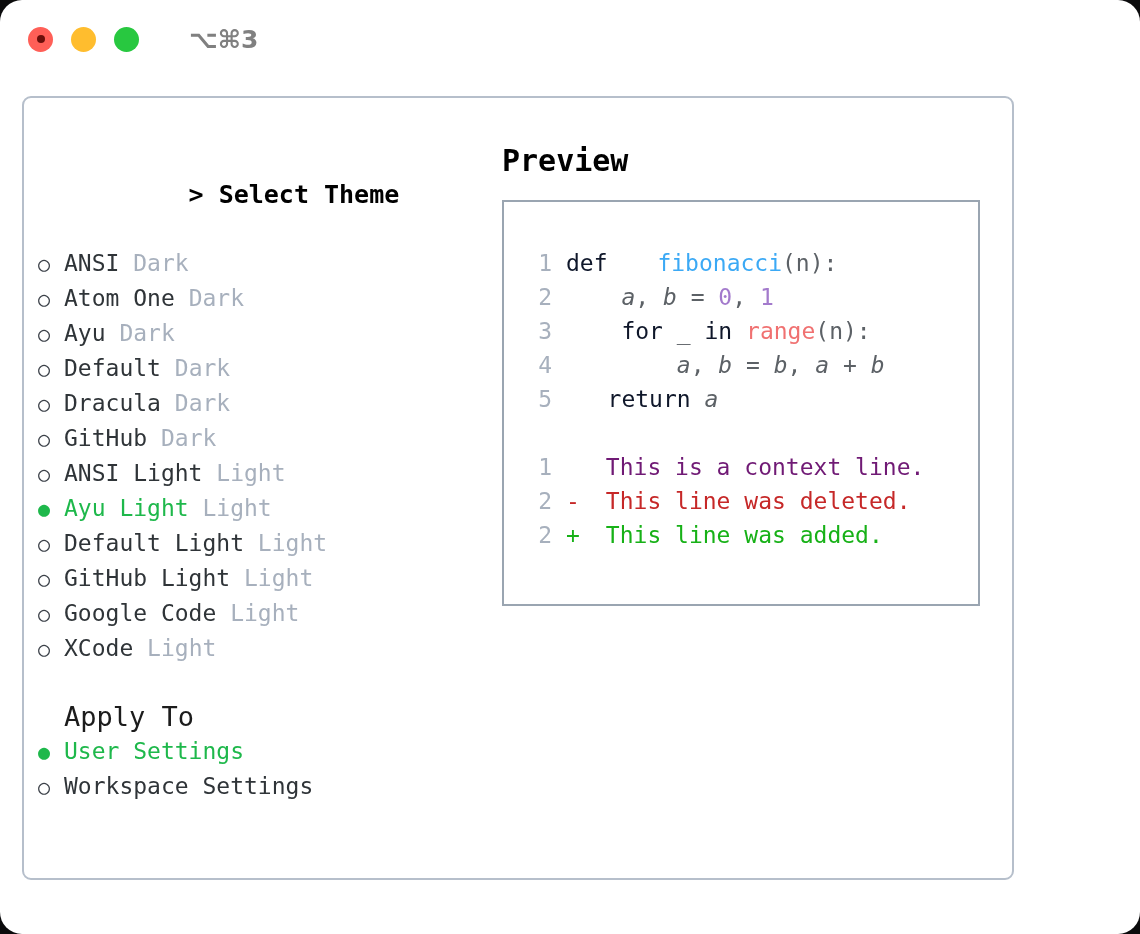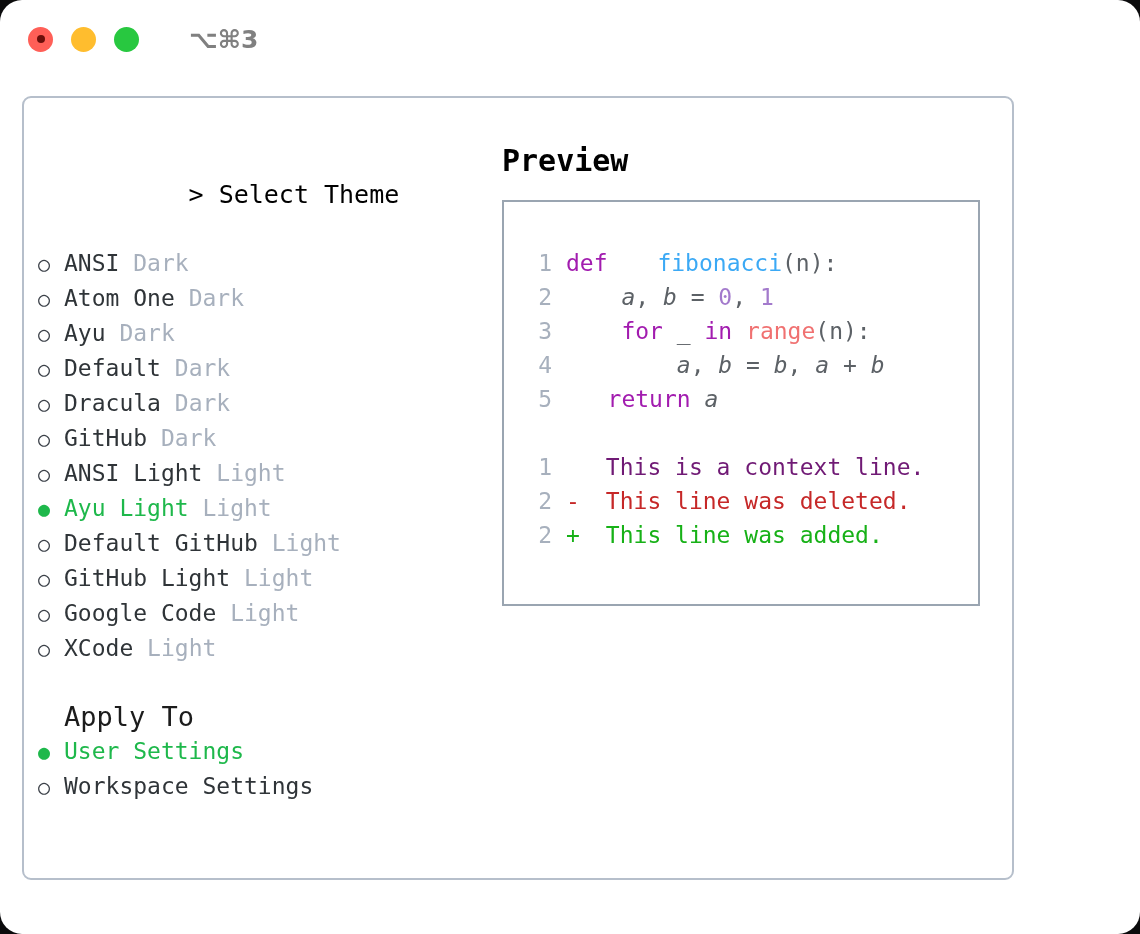--- a/index.html
+++ b/index.html
@@ -93,21 +93,21 @@
   }
   .right-pane {
     flex: 1;
     padding: 46px 0 0 18px;
     box-sizing: border-box;
   }
 
   
   .list-header {
     font-size: 25px;
-    font-weight: 400;
+    font-weight: 700;
     color: #000000;
     line-height: 34px;
     white-space: pre;
   }
   .row {
     display: flex;
     align-items: baseline;
     line-height: 34px;
     font-size: 23px;
     white-space: pre;
@@ -165,21 +165,21 @@
   }
   .ln {
     color: #a7b0bd;
     width: 30px;
     flex: 0 0 30px;
     text-align: right;
     margin-right: 14px;
   }
   .code-blank { height: 34px; }
 
-  .tok-kw   { color: #a21caf; margin-top: 10px; }
+  .tok-kw   { color: #0f172a; margin-top: 10px; }
   .tok-fn   { color: #3ba9f5; margin-left: 36px; }
   .tok-num  { color: #a37acc; }
   .tok-call { color: #f07171; }
   .tok-var  { color: #5c6166; font-style: italic; }
   .tok-punc { color: #5c6166; }
 
   .diff-ctx { color: #701a75; }
   .diff-del { color: #c62828; }
   .diff-add { color: #17b117; }
   .diff-mark { width: 26px; flex: 0 0 26px; }
@@ -209,21 +209,21 @@
 
         <div id="theme-list">
             <div class="row"><span class="bullet off">○</span><span class="label">ANSI</span><span class="badge"> Dark</span></div>
             <div class="row"><span class="bullet off">○</span><span class="label">Atom One</span><span class="badge"> Dark</span></div>
             <div class="row"><span class="bullet off">○</span><span class="label">Ayu</span><span class="badge"> Dark</span></div>
             <div class="row"><span class="bullet off">○</span><span class="label">Default</span><span class="badge"> Dark</span></div>
             <div class="row"><span class="bullet off">○</span><span class="label">Dracula</span><span class="badge"> Dark</span></div>
             <div class="row"><span class="bullet off">○</span><span class="label">GitHub</span><span class="badge"> Dark</span></div>
             <div class="row"><span class="bullet off">○</span><span class="label">ANSI Light</span><span class="badge"> Light</span></div>
             <div class="row"><span class="bullet on">●</span><span class="label sel">Ayu Light</span><span class="badge"> Light</span></div>
-            <div class="row"><span class="bullet off">○</span><span class="label">Default GitHub</span><span class="badge"> Light</span></div>
+            <div class="row"><span class="bullet off">○</span><span class="label">Default Light</span><span class="badge"> Light</span></div>
             <div class="row"><span class="bullet off">○</span><span class="label">GitHub Light</span><span class="badge"> Light</span></div>
             <div class="row"><span class="bullet off">○</span><span class="label">Google Code</span><span class="badge"> Light</span></div>
             <div class="row"><span class="bullet off">○</span><span class="label">XCode</span><span class="badge"> Light</span></div>
           </div>
 
         <div class="spacer-lg"></div>
 
         <div class="section-title">Apply To</div>
 
         <div id="apply-list">

